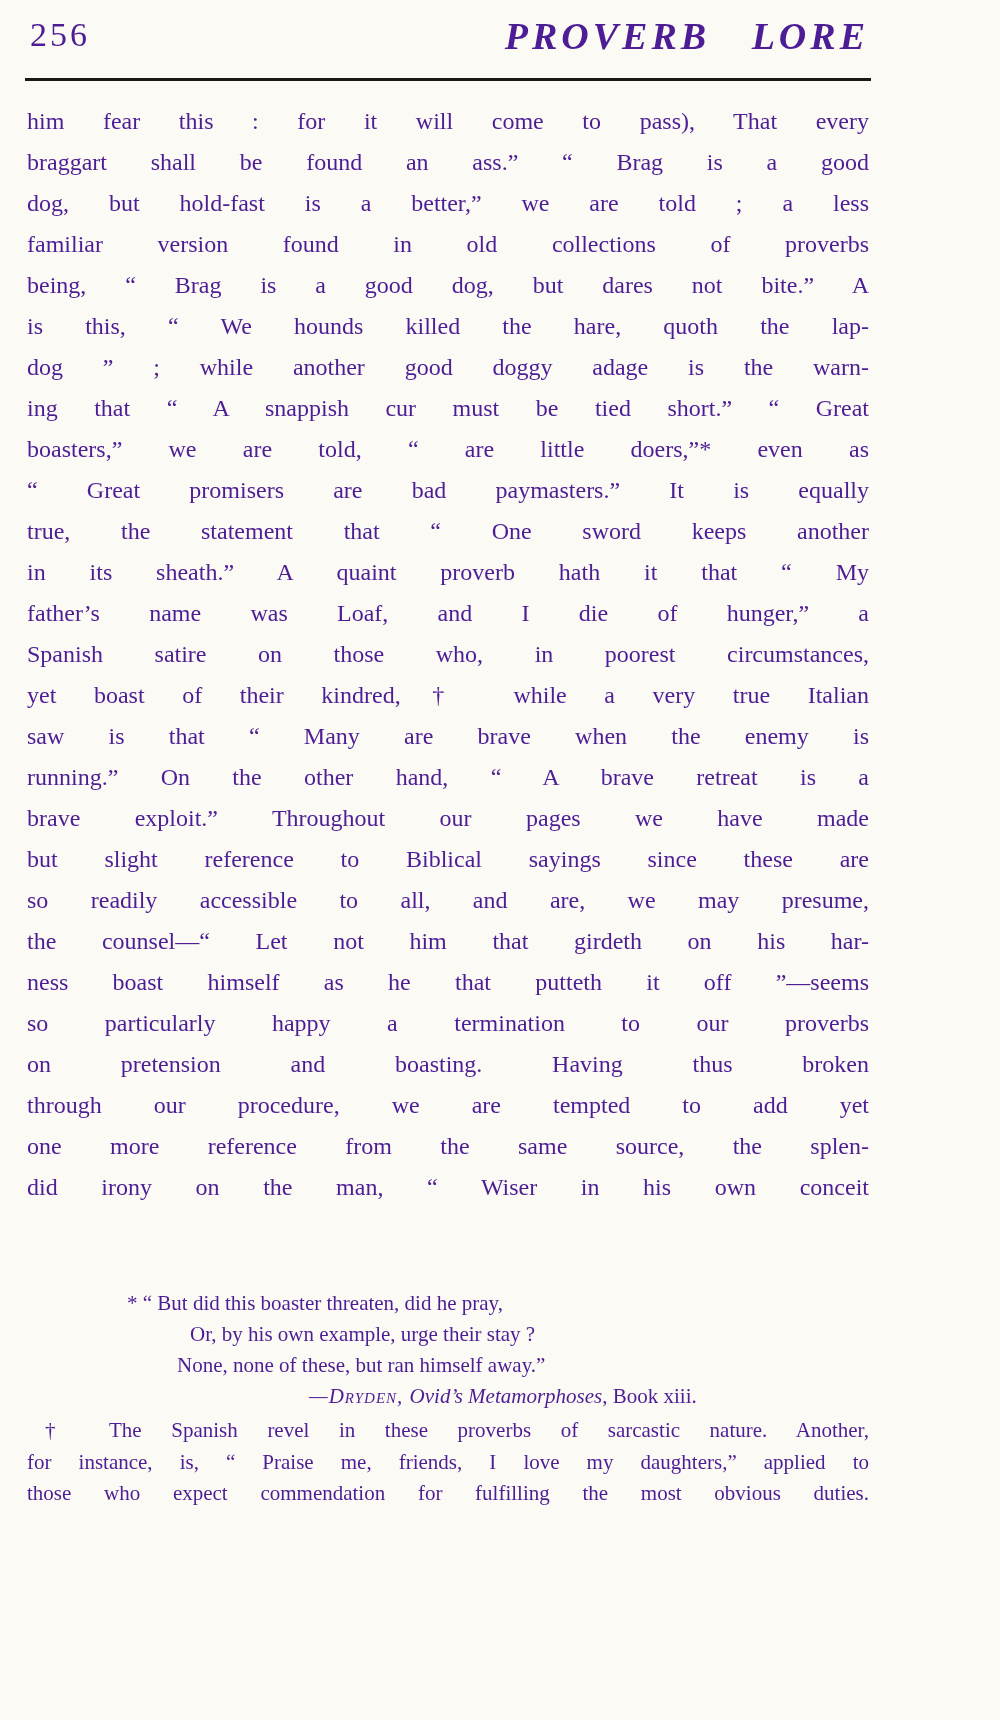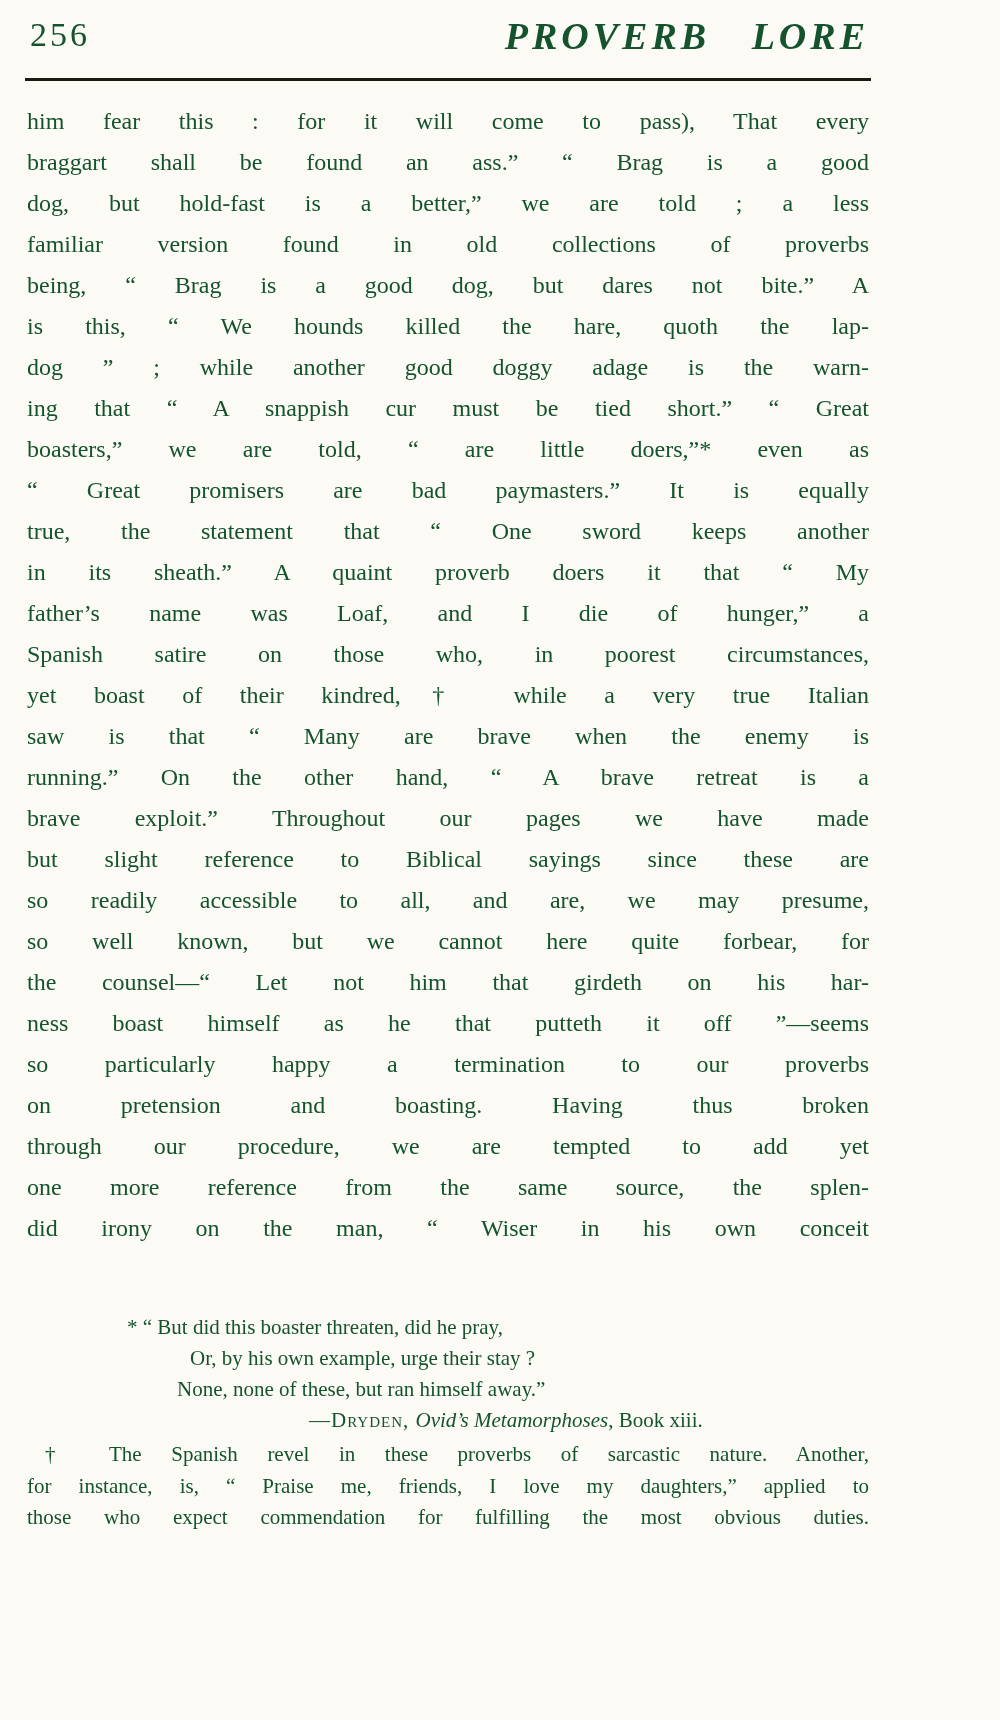--- a/index.html
+++ b/index.html
@@ -2,21 +2,21 @@
 <html><head>
 <meta charset="utf-8">
 <style>
   html, body { margin: 0; padding: 0; }
   .page {
     position: relative;
     width: 1000px;
     height: 1720px;
     background: #fcfaf4;
     font-family: "Liberation Serif", "DejaVu Serif", serif;
-    color: #14532d;
+    color: #4c1d95;
     box-sizing: border-box;
     padding-top: 12px;
     overflow: hidden;
   }
   .content {
     margin-left: 27px;
     width: 842px;
   }
   .header {
     position: relative;
@@ -47,32 +47,32 @@
   .body-text {
     margin-top: 20px;
     font-size: 24px;
   }
   .line {
     line-height: 41px;
     text-align: justify;
     text-align-last: justify;
   }
   .footnotes {
-    margin-top: 63px;
+    margin-top: 80px;
     font-size: 21px;
   }
   .verse-line {
     line-height: 31px;
     text-align: left;
   }
   .v1 { padding-left: 100px; }
   .v2 { padding-left: 163px; }
   .v3 { padding-left: 150px; }
   .v-attr { padding-left: 282px; line-height: 31px; }
-  .smallcaps { font-variant: small-caps; letter-spacing: 1px; }
+  .smallcaps { font-variant: small-caps; letter-spacing: 1px; font-style: italic; }
   .italic { font-style: italic; }
   .fn-dagger { margin-top: 3px; }
   .fn-line {
     line-height: 31.5px;
     text-align: justify;
     text-align-last: justify;
   }
   .fn-first { text-indent: 18px; }
 </style>
 </head>
@@ -92,30 +92,29 @@
       <div class="line">braggart shall be found an ass.” “ Brag is a good</div>
       <div class="line">dog, but hold-fast is a better,” we are told ; a less</div>
       <div class="line">familiar version found in old collections of proverbs</div>
       <div class="line">being, “ Brag is a good dog, but dares not bite.” A</div>
       <div class="line">is this, “ We hounds killed the hare, quoth the lap-</div>
       <div class="line">dog ” ; while another good doggy adage is the warn-</div>
       <div class="line">ing that “ A snappish cur must be tied short.” “ Great</div>
       <div class="line">boasters,” we are told, “ are little doers,”* even as</div>
       <div class="line">“ Great promisers are bad paymasters.” It is equally</div>
       <div class="line">true, the statement that “ One sword keeps another</div>
-      <div class="line">in its sheath.” A quaint proverb doers it that “ My</div>
+      <div class="line">in its sheath.” A quaint proverb hath it that “ My</div>
       <div class="line">father’s name was Loaf, and I die of hunger,” a</div>
       <div class="line">Spanish satire on those who, in poorest circumstances,</div>
       <div class="line">yet boast of their kindred,† while a very true Italian</div>
       <div class="line">saw is that “ Many are brave when the enemy is</div>
       <div class="line">running.” On the other hand, “ A brave retreat is a</div>
       <div class="line">brave exploit.” Throughout our pages we have made</div>
       <div class="line">but slight reference to Biblical sayings since these are</div>
       <div class="line">so readily accessible to all, and are, we may presume,</div>
-      <div class="line">so well known, but we cannot here quite forbear, for</div>
       <div class="line">the counsel—“ Let not him that girdeth on his har-</div>
       <div class="line">ness boast himself as he that putteth it off ”—seems</div>
       <div class="line">so particularly happy a termination to our proverbs</div>
       <div class="line">on pretension and boasting. Having thus broken</div>
       <div class="line">through our procedure, we are tempted to add yet</div>
       <div class="line">one more reference from the same source, the splen-</div>
       <div class="line">did irony on the man, “ Wiser in his own conceit</div>
     </div>
 
     <div class="footnotes">

